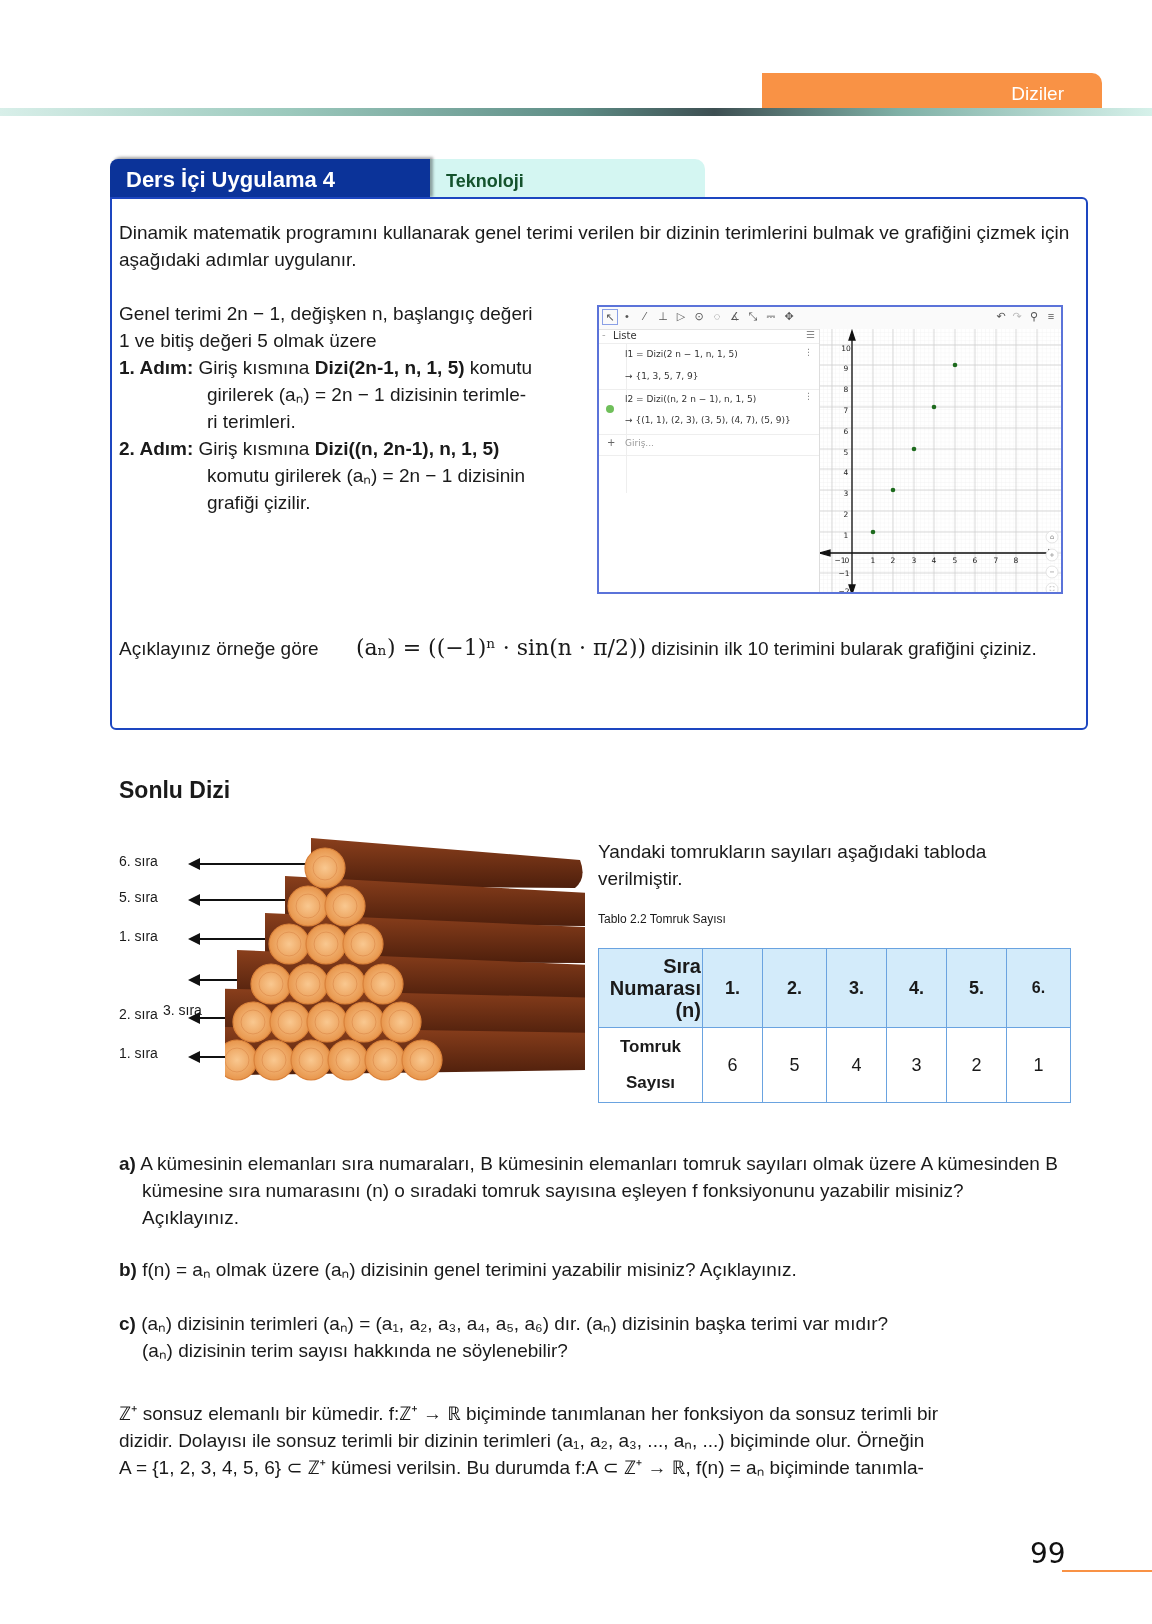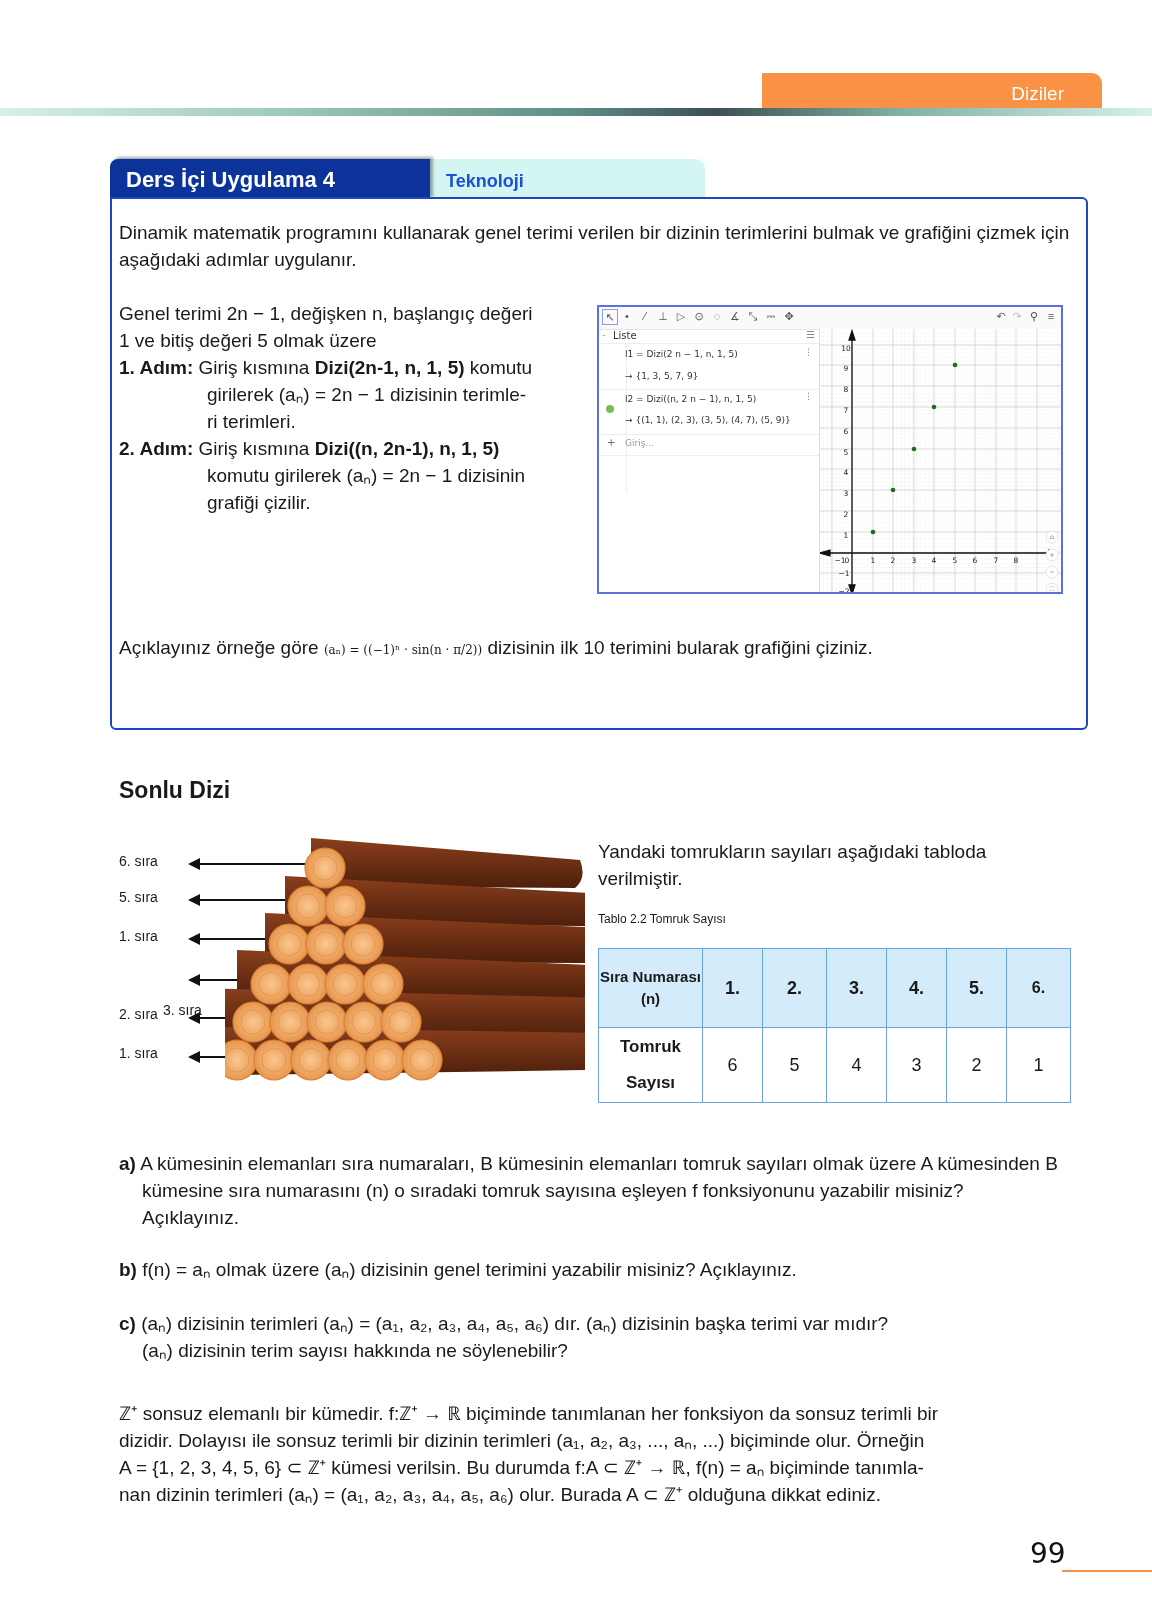--- a/index.html
+++ b/index.html
@@ -4,28 +4,28 @@
 <style>
   html,body{margin:0;padding:0;background:#fff;}
   body{width:1152px;height:1624px;position:relative;overflow:hidden;font-family:"Liberation Sans",sans-serif;color:#1a1a1a;}
   .abs{position:absolute;}
   .topbar{left:0;top:108px;width:1152px;height:8px;background:linear-gradient(90deg,#d8efe9 0%,#9cc9bd 25%,#5e8d86 50%,#3d4f52 62%,#7fb0a6 78%,#d6f1ea 100%);}
   .chapter-tab{left:762px;top:73px;width:340px;height:38px;background:#f99245;border-radius:0 10px 0 0;}
   .chapter-tab span{position:absolute;right:38px;top:10px;color:#fff;font-size:19px;}
   .tab-dark{left:110px;top:159px;width:320px;height:40px;background:#0b3399;border-radius:8px 0 0 0;box-shadow:3px -2px 3px rgba(0,0,0,.35);}
   .tab-dark span{position:absolute;left:16px;top:8px;color:#fff;font-weight:bold;font-size:22px;}
   .tab-light{left:430px;top:159px;width:275px;height:40px;background:#d4f6f2;border-radius:0 10px 0 0;}
-  .tab-light span{position:absolute;left:16px;top:12px;color:#1d4ed8;font-weight:bold;font-size:18px;}
+  .tab-light span{position:absolute;left:16px;top:12px;color:#14532d;font-weight:bold;font-size:18px;}
   .box{left:110px;top:197px;width:978px;height:533px;border:2.5px solid #1d46c0;border-radius:0 6px 6px 6px;box-sizing:border-box;}
   .p{font-size:19px;line-height:27px;}
   .intro{left:119px;top:219px;width:960px;}
   .steps{left:119px;top:300px;width:470px;}
   .steps .ind{padding-left:88px;}
   b{font-weight:bold;}
-  .math{font-family:"DejaVu Serif",serif;font-size:12px;}
+  .math{font-family:"DejaVu Serif",serif;font-size:22px;margin-left:32px;}
   .geo{left:597px;top:305px;width:466px;height:289px;border:2px solid #5b73d9;box-sizing:border-box;background:#fff;overflow:hidden;}
   .geo-toolbar{position:absolute;left:0;top:0;width:100%;height:22px;background:#fafafa;border-bottom:1px solid #e4e4e4;}
   .tool{position:absolute;top:2px;width:14px;height:14px;font-size:11px;line-height:14px;text-align:center;color:#555;}
   .alg{position:absolute;left:0;top:22px;width:220px;height:267px;border-right:1px solid #ddd;font-family:"DejaVu Sans",sans-serif;}
   .alg .hdr{position:absolute;left:0;top:0;width:100%;height:14px;font-size:10px;color:#333;border-bottom:1px solid #eee;}
   .alg .row{position:absolute;left:26px;font-size:9px;color:#333;white-space:nowrap;}
   .alg .sep{position:absolute;left:0;width:100%;border-top:1px solid #eee;}
   .gutter{position:absolute;left:0;top:14px;width:27px;height:150px;border-right:1px solid #eee;}
   .graph{position:absolute;left:221px;top:22px;width:241px;height:265px;}
   .after{left:119px;top:634px;width:960px;}
@@ -289,21 +289,21 @@
       <circle cx="197" cy="222" r="12"></circle>
   </g>
 </svg>
 
 <div class="abs desc">Yandaki tomrukların sayıları aşağıdaki tabloda verilmiştir.</div>
 <div class="abs caption">Tablo 2.2 Tomruk Sayısı</div>
 
 <table class="tom">
   <tbody>
       <tr class="h">
-    <td style="width:101px;font-size:15px;line-height:22px;">Sıra Numarası (n)</td>
+    <td style="width:101px;font-size:20px;line-height:22px;text-align:right;">Sıra Numarası (n)</td>
     <td style="width:57px;">1.</td>
     <td style="width:61px;">2.</td>
     <td style="width:57px;">3.</td>
     <td style="width:57px;">4.</td>
     <td style="width:57px;">5.</td>
     <td style="width:61px;font-size:16px;">6.</td>
   </tr>
   <tr class="v">
     <td style="font-weight:bold;font-size:17px;line-height:36px;">Tomruk Sayısı</td>
     <td>6</td>
@@ -324,17 +324,16 @@
 </div>
 <div class="abs qc">
   <div><b>c)</b> <span>(aₙ) dizisinin terimleri (aₙ) = (a₁, a₂, a₃, a₄, a₅, a₆) dır. (aₙ) dizisinin başka terimi var mıdır?</span></div>
   <div class="indent">(aₙ) dizisinin terim sayısı hakkında ne söylenebilir?</div>
 </div>
 
 <div class="abs final">
   <div>ℤ⁺ sonsuz elemanlı bir kümedir. f:ℤ⁺ → ℝ biçiminde tanımlanan her fonksiyon da sonsuz terimli bir</div>
   <div>dizidir. Dolayısı ile sonsuz terimli bir dizinin terimleri (a₁, a₂, a₃, ..., aₙ, ...) biçiminde olur. Örneğin</div>
   <div>A = {1, 2, 3, 4, 5, 6} ⊂ ℤ⁺ kümesi verilsin. Bu durumda f:A ⊂ ℤ⁺ → ℝ, f(n) = aₙ biçiminde tanımla-</div>
-  <div>nan dizinin terimleri (aₙ) = (a₁, a₂, a₃, a₄, a₅, a₆) olur. Burada A ⊂ ℤ⁺ olduğuna dikkat ediniz.</div>
 </div>
 
 <div class="abs pagenum">99</div>
 <div class="abs pageline"></div>
 
 </body></html>

